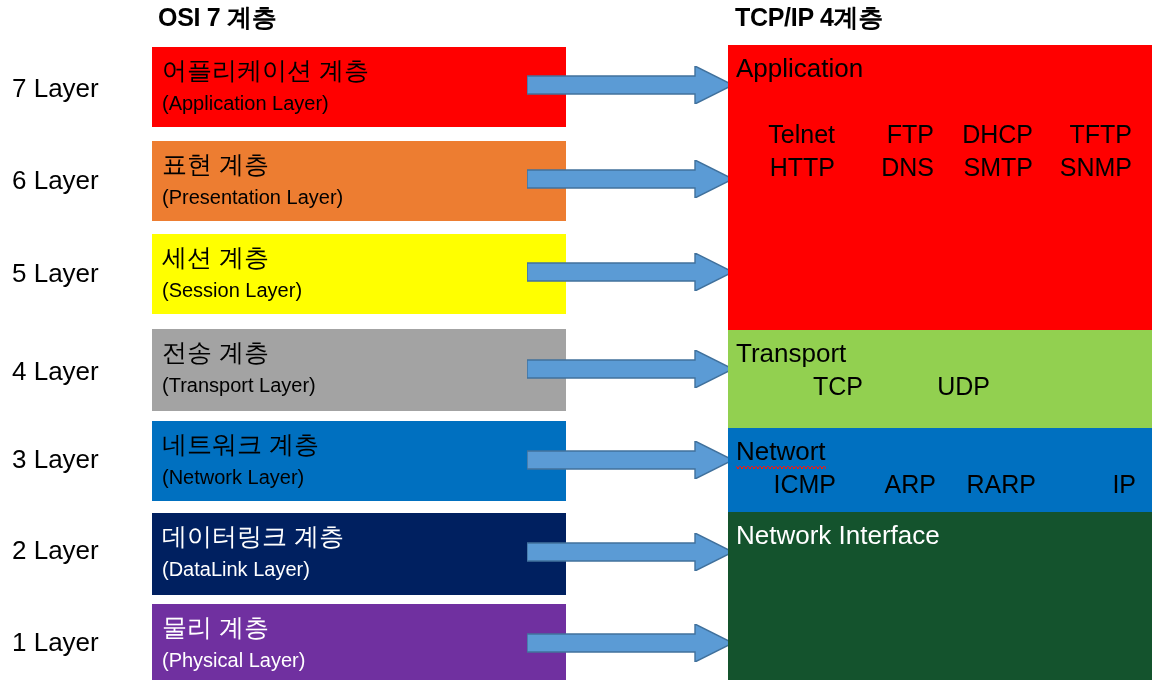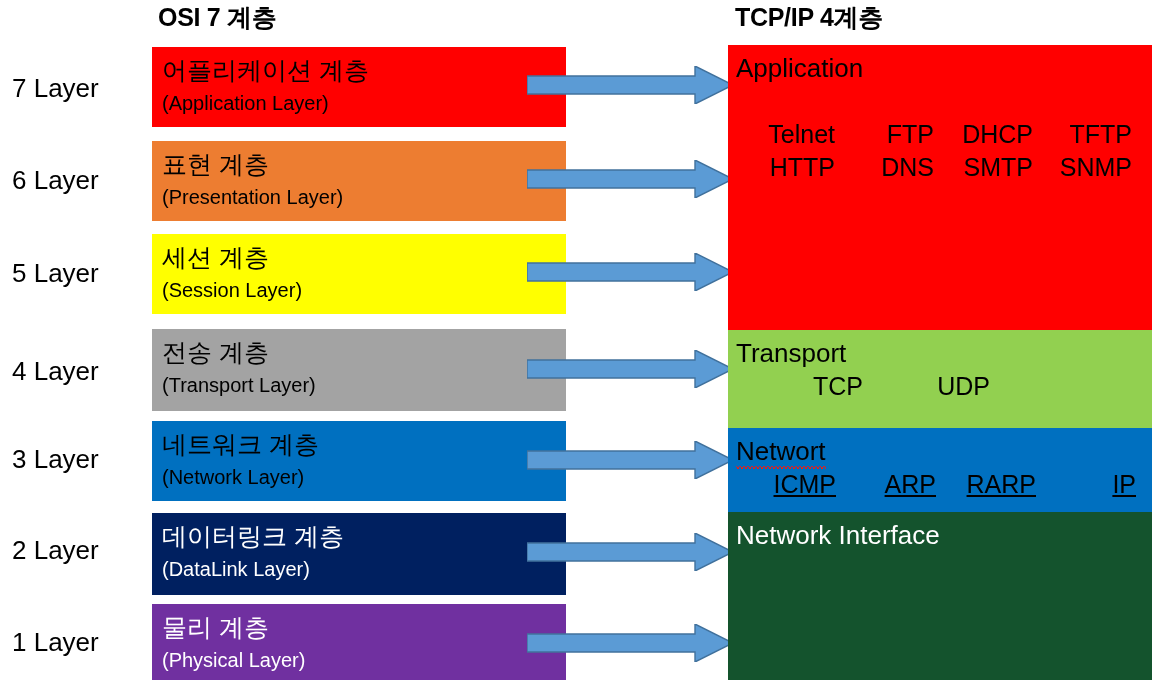--- a/index.html
+++ b/index.html
@@ -100,21 +100,21 @@
     line-height: 33px;
     white-space: nowrap;
   }
   .proto-row .p {
     display: inline-block;
     text-align: right;
   }
   
   .proto-row.app .p   { width: 99px; }
   .proto-row.trans .p { width: 127px; }
-  .proto-row.net .p   { width: 100px; text-decoration: underline; }
+  .proto-row.net .p   { width: 100px; }
 
   
   .squiggle {
     position: relative;
     display: inline-block;
   }
   .squiggle::after {
     content: "";
     position: absolute;
     left: 0;

